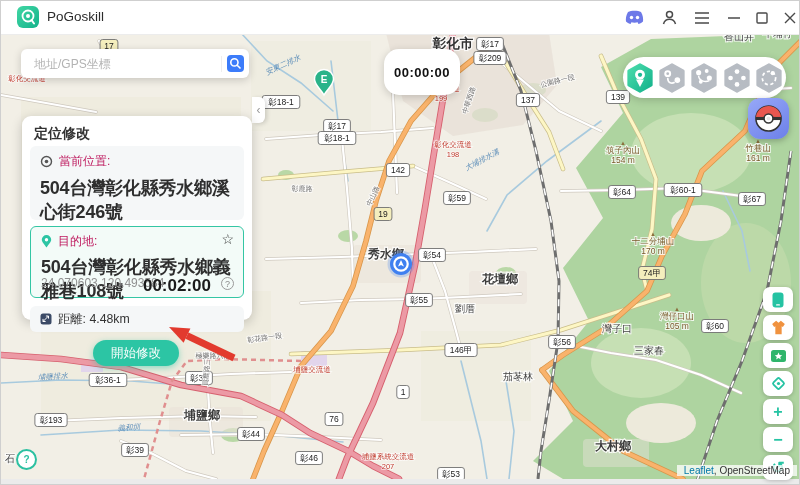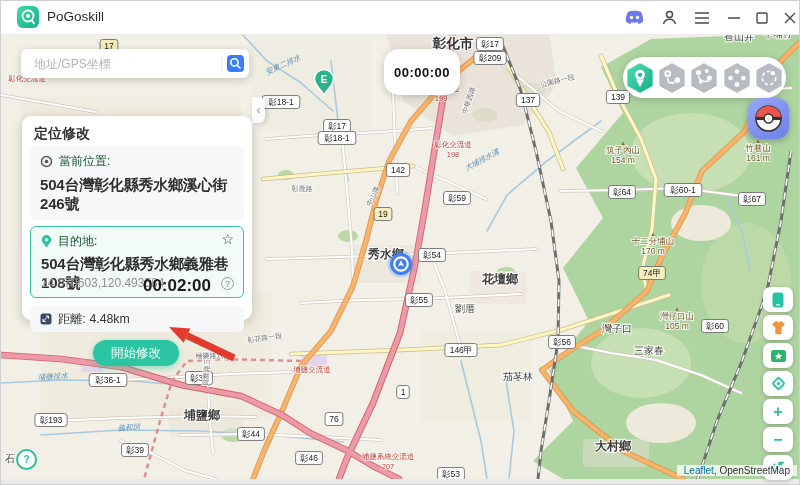--- a/index.html
+++ b/index.html
@@ -62,22 +62,22 @@
           padding:0 7px;z-index:20;}
   .attrib .lf{color:#0078a8;}
   
   .panel{position:absolute;left:21px;top:87px;width:230px;height:204px;background:#fff;border-radius:9px;
          box-shadow:0 3px 12px rgba(0,0,0,.2);z-index:22;margin-top:28px;}
   .panel-title{position:absolute;left:12px;top:9px;font-size:14px;font-weight:bold;color:#333;}
   .pbox{position:absolute;left:8px;width:214px;border-radius:6px;box-sizing:border-box;}
   .box-cur{top:30px;height:74px;background:#f5f7f8;}
   .box-dst{top:110px;height:72px;background:#f3fbf8;border:1.5px solid #34c6a4;}
   .box-dis{top:190px;height:26px;background:#f5f7f8;display:flex;align-items:center;padding-left:10px;}
-  .rowlab{position:absolute;left:10px;top:7px;display:flex;align-items:center;gap:6px;font-size:12px;color:#14532d;}
-  .addr{position:absolute;left:10px;top:30px;font-size:15px;font-weight:600;color:#2e2e2e;letter-spacing:-.2px;}
+  .rowlab{position:absolute;left:10px;top:7px;display:flex;align-items:center;gap:6px;font-size:12px;color:#be185d;}
+  .addr{position:absolute;left:10px;top:30px;font-size:18px;font-weight:600;color:#2e2e2e;letter-spacing:-.2px;}
   .coords{position:absolute;left:10px;top:51px;font-size:12px;color:#909090;}
   .star{position:absolute;right:9px;top:4px;font-size:14px;color:#333;cursor:pointer;}
   .dur{position:absolute;right:32px;top:49px;font-size:17px;font-weight:bold;color:#1b1b1b;}
   .qmark{position:absolute;right:9px;top:50px;width:13px;height:13px;border-radius:50%;border:1.2px solid #9a9a9a;
          color:#8a8a8a;font-size:9px;display:flex;align-items:center;justify-content:center;cursor:pointer;box-sizing:border-box;}
   .dist-txt{font-size:12.3px;color:#333;margin-left:6px;}
   .startbtn{position:absolute;left:71px;top:224px;width:86px;height:26px;border-radius:13px;background:#2cc5a4;
             color:#fff;font-size:12.5px;display:flex;align-items:center;justify-content:center;cursor:pointer;
             box-shadow:0 2px 6px rgba(44,197,164,.5);}
   .collapse{position:absolute;left:251px;top:96px;width:13px;height:26px;background:#fff;border-radius:0 6px 6px 0;

